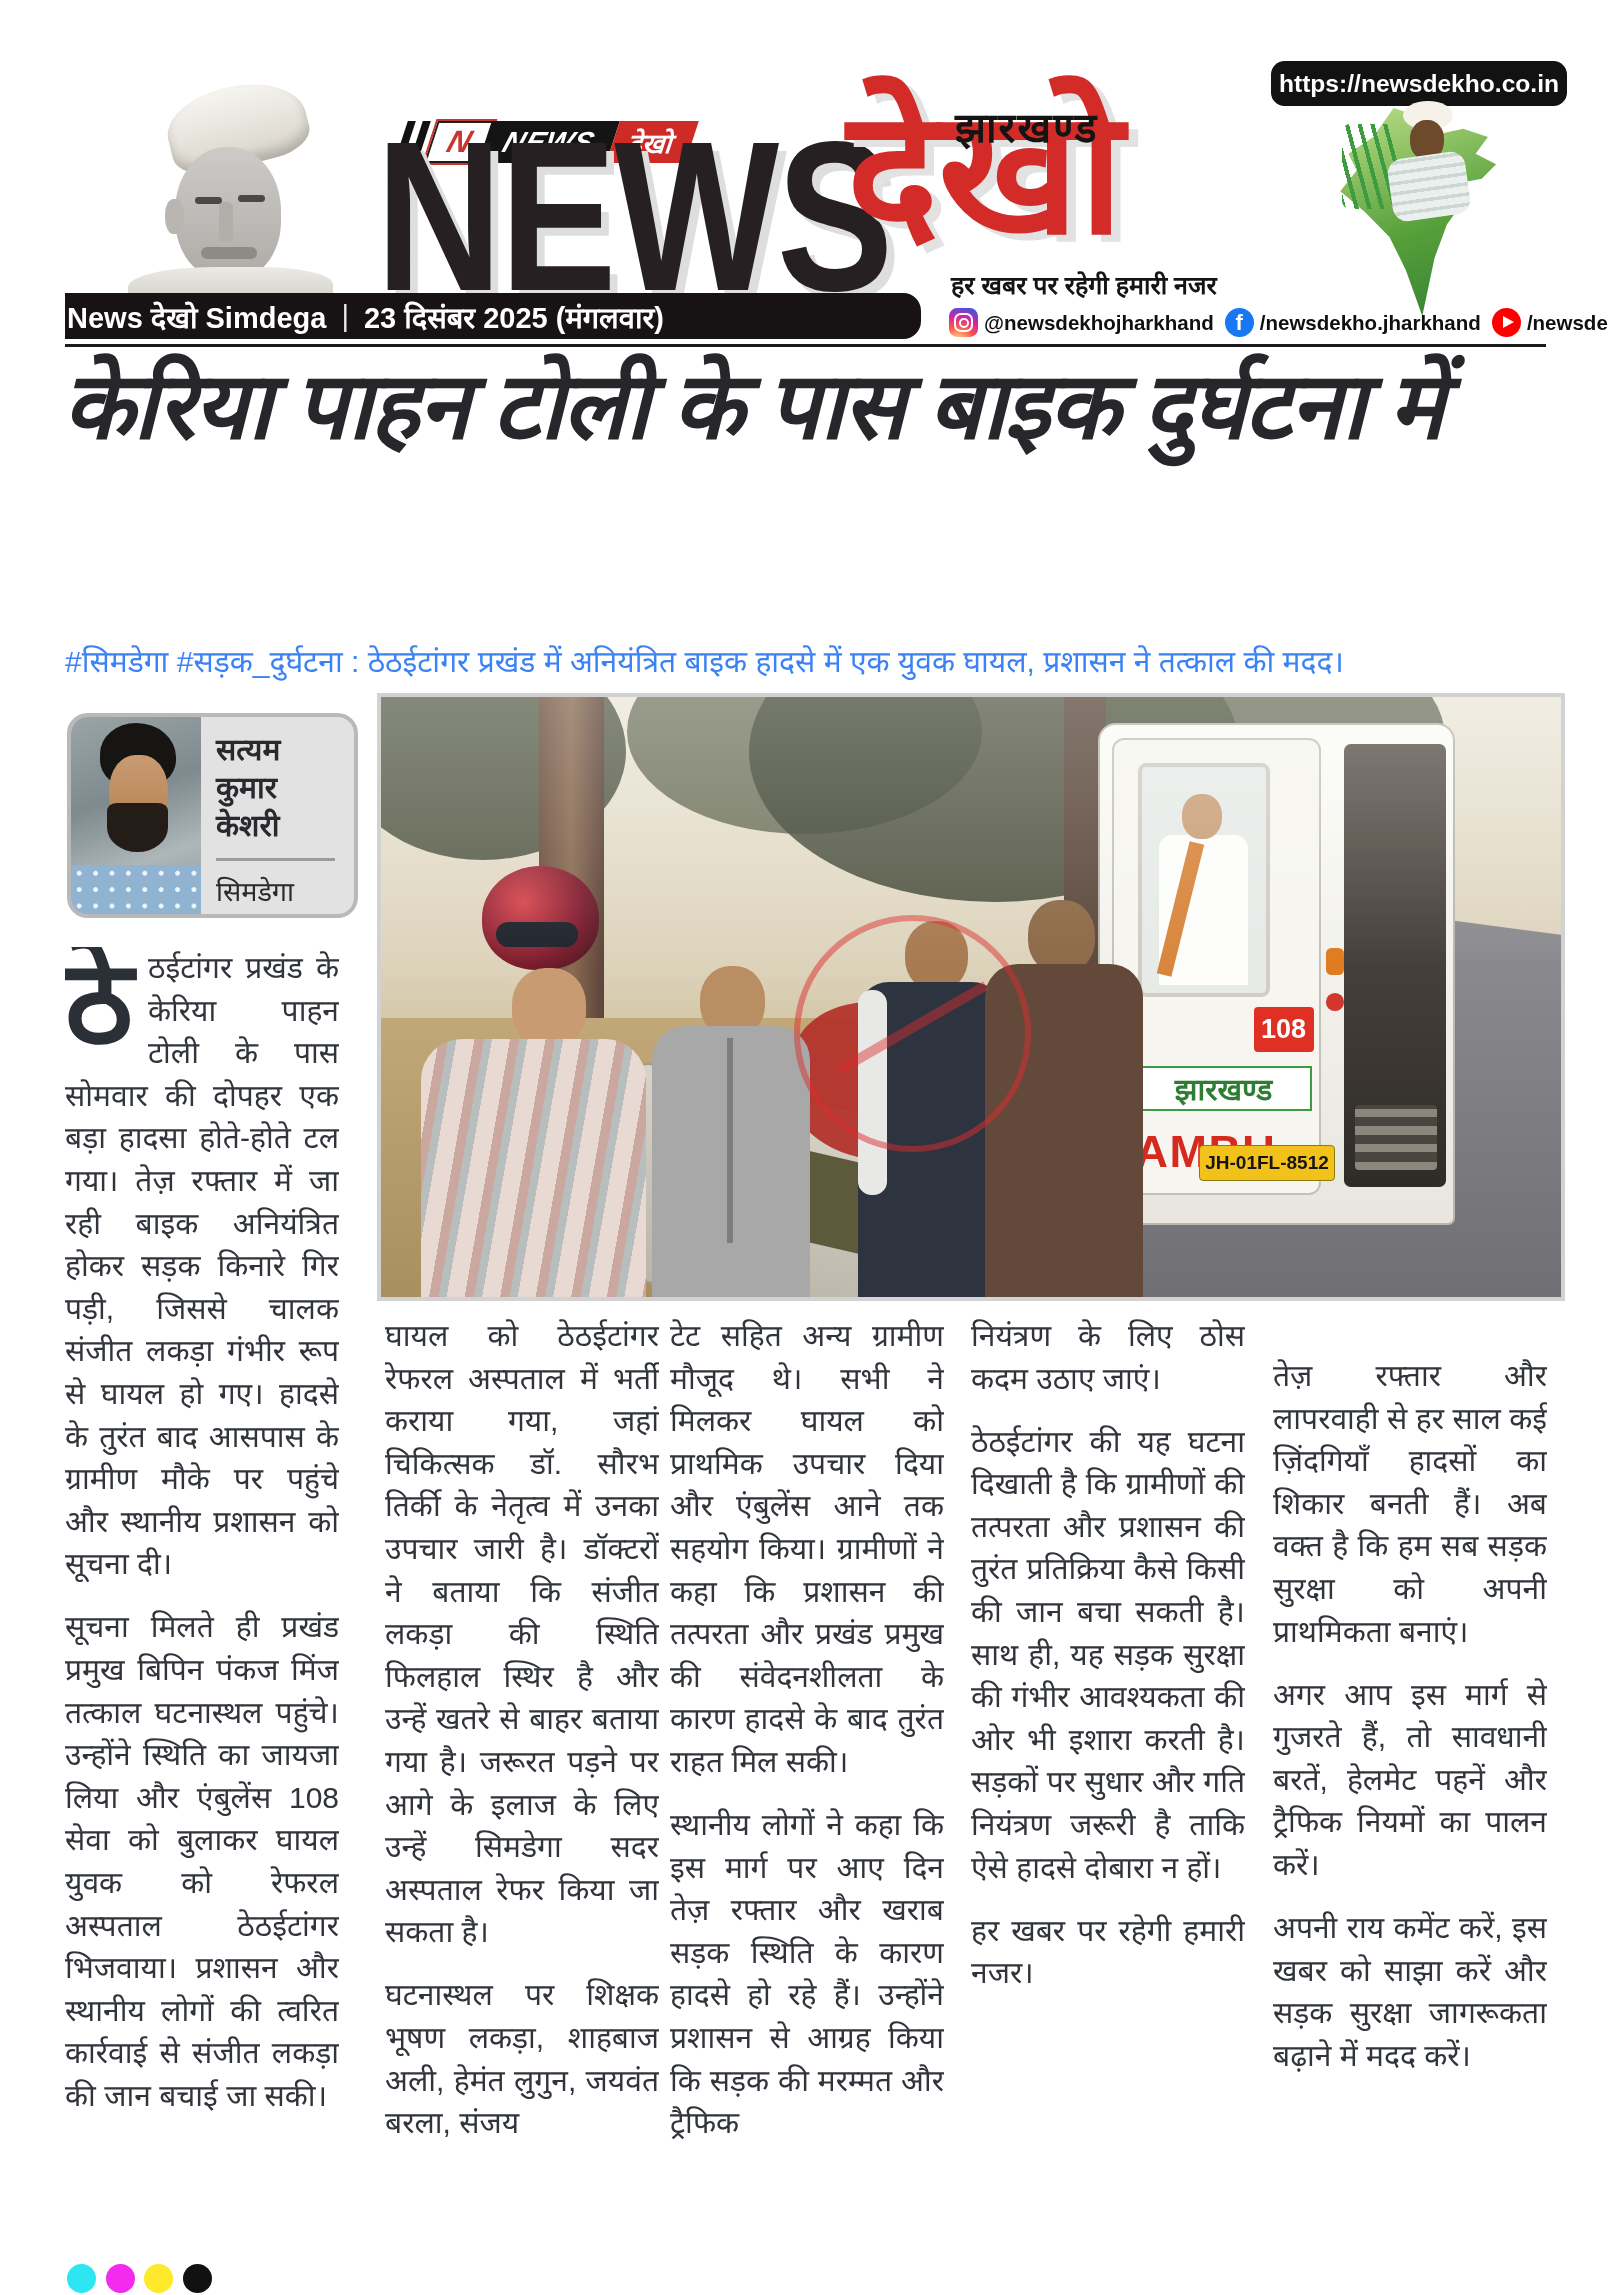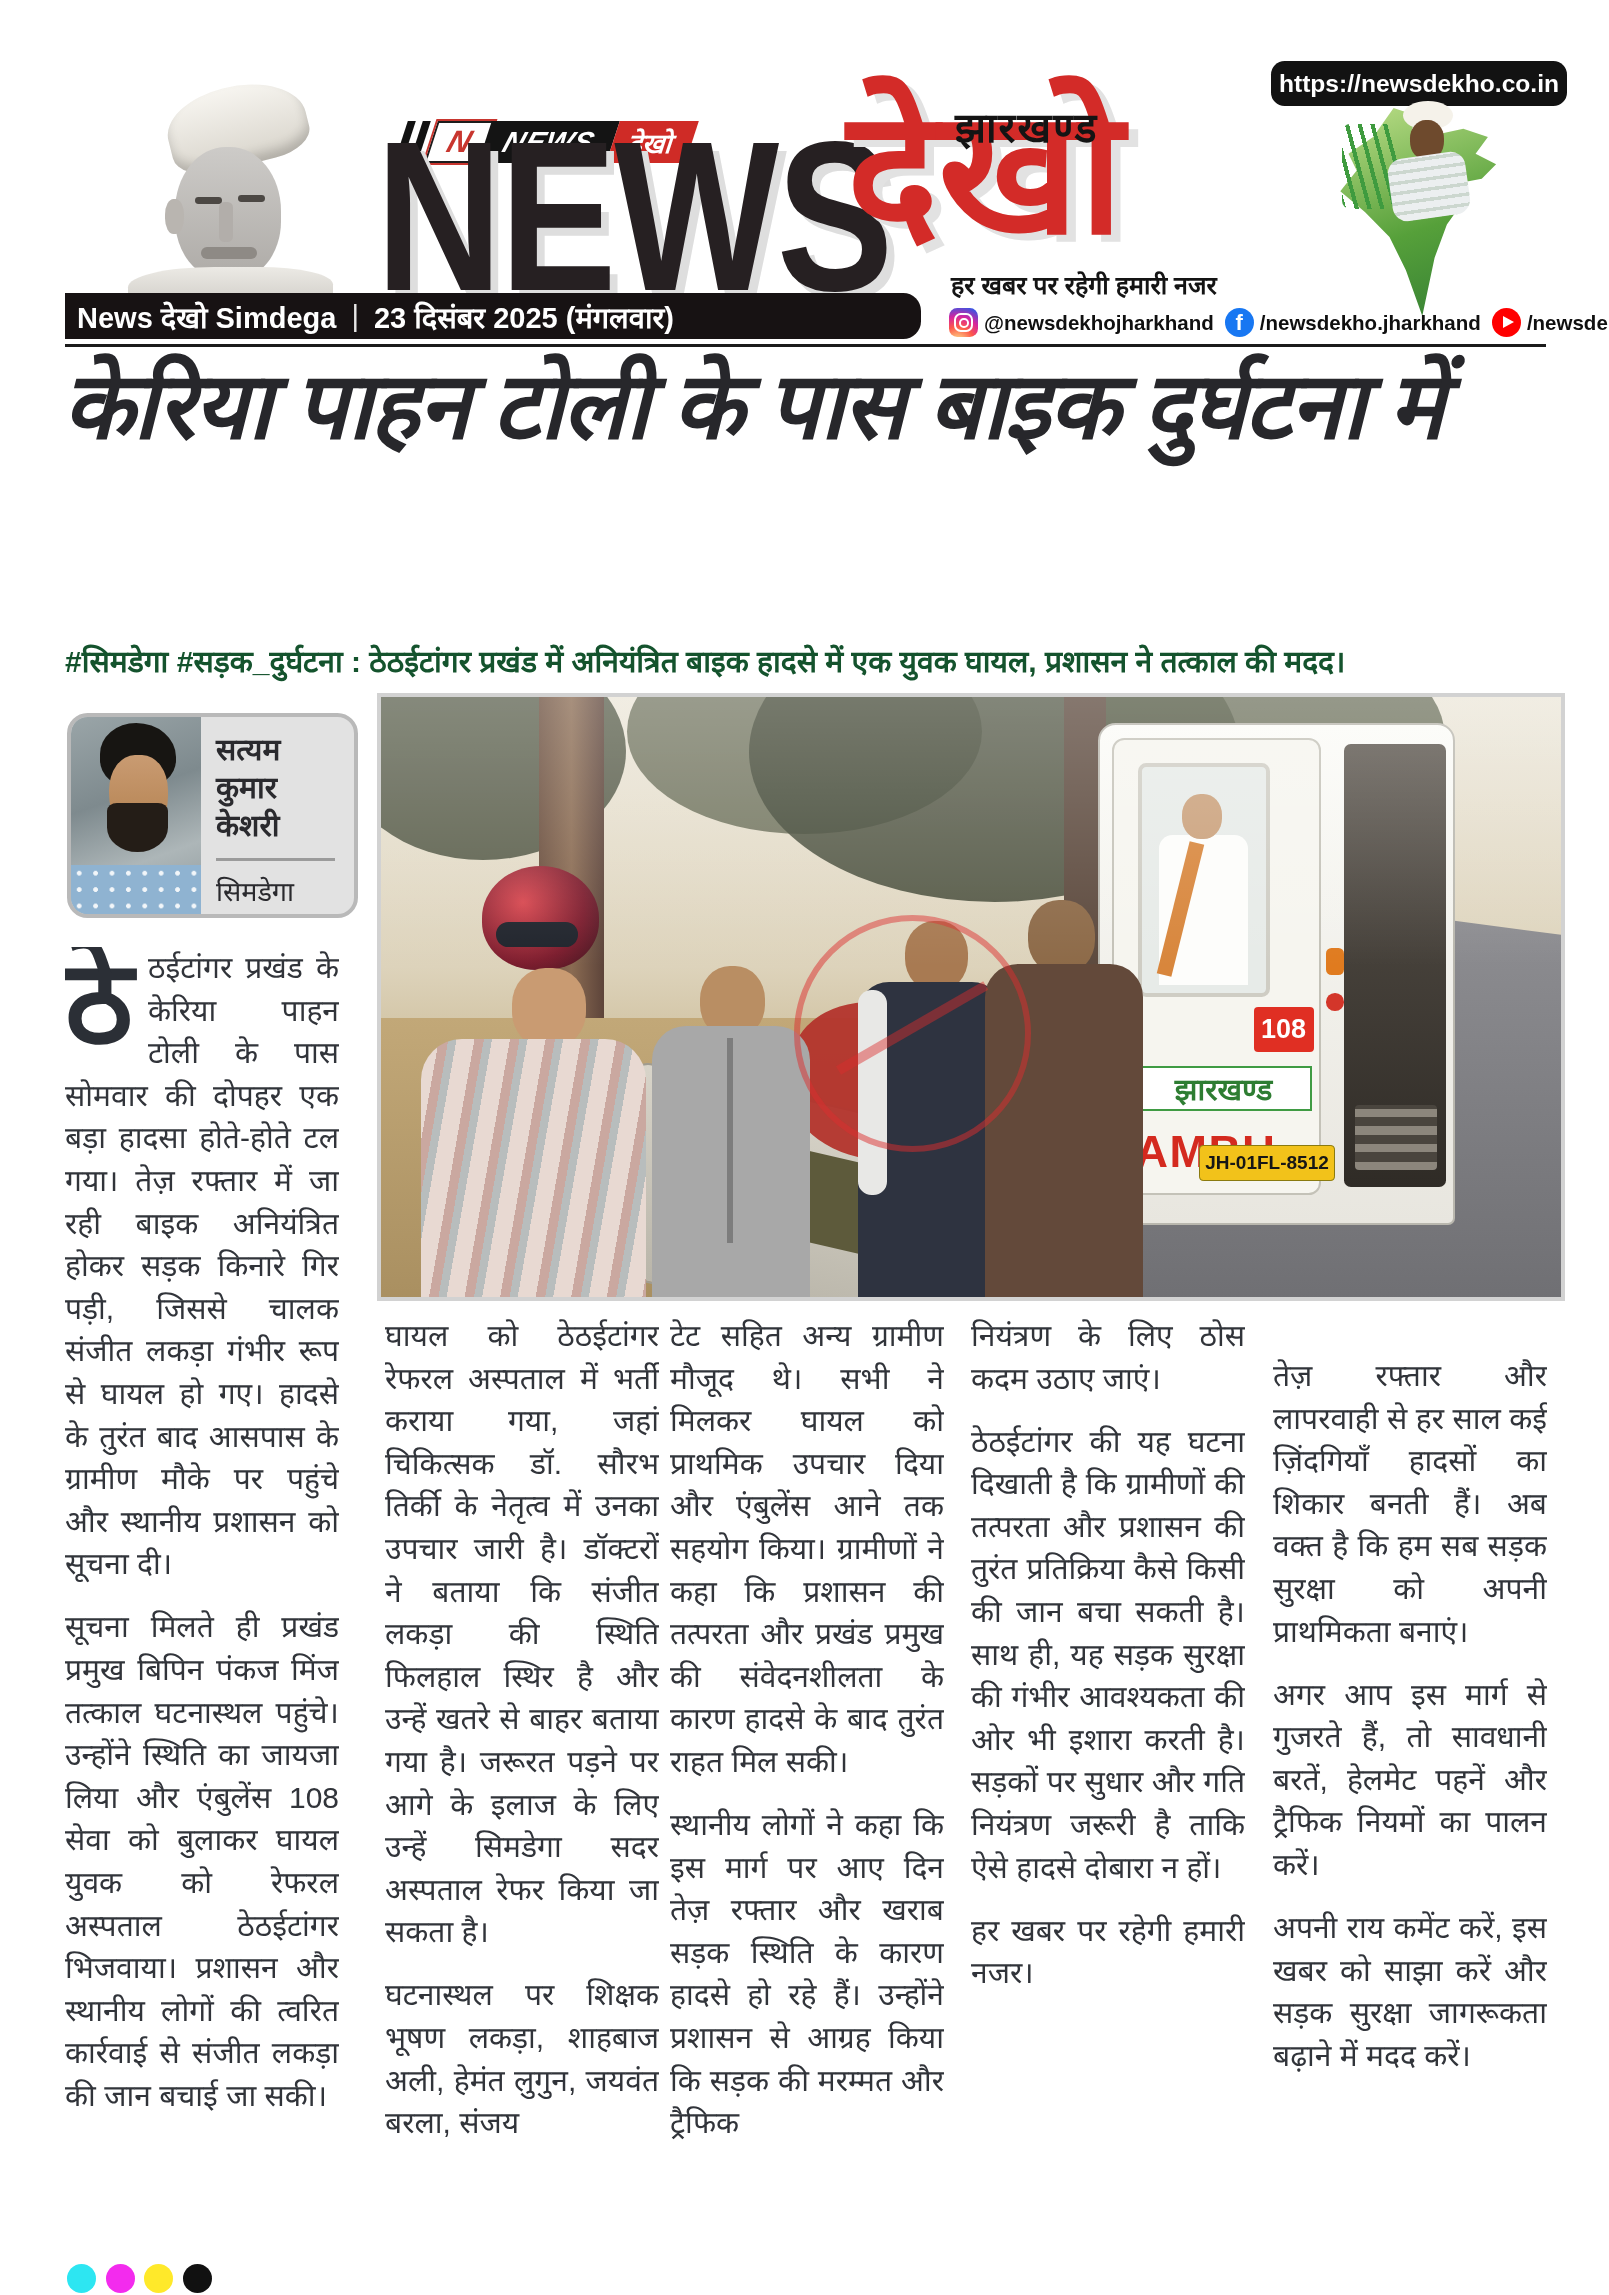--- a/index.html
+++ b/index.html
@@ -34,37 +34,37 @@
 
   
   .url-pill{left:1271px;top:61px;width:296px;height:45px;background:#121212;border-radius:13.6px;color:#fff;font-size:24.6px;font-weight:800;display:flex;align-items:center;justify-content:center;}
   .map{left:1328px;top:108px;width:205px;height:208px;background:linear-gradient(160deg,#bfe08a,#56a03a 55%,#2f7a33);clip-path:polygon(32% 0,44% 4%,41% 10%,52% 13%,66% 10%,78% 14%,72% 22%,82% 27%,75% 34%,64% 36%,66% 45%,58% 56%,52% 72%,46% 100%,38% 78%,30% 62%,18% 50%,6% 40%,14% 30%,10% 22%,22% 14%);}
   .farmer-plants{left:1342px;top:124px;width:55px;height:85px;background:repeating-linear-gradient(75deg,#3f9b3f 0 4.1px,transparent 4.1px 12.3px);border-radius:8.2px;}
   .farmer-turban{left:1403px;top:101px;width:50px;height:29px;background:#f5f2ea;border-radius:50%;}
   .farmer-head{left:1410px;top:120px;width:34px;height:40px;background:#6e4a2d;border-radius:46%;}
   .farmer-shirt{left:1390px;top:155px;width:78px;height:63px;background:repeating-linear-gradient(0deg,#eceff0 0 6.8px,#ccd7cf 6.8px 10.2px);border-radius:15px;transform:rotate(-8deg);}
 
   
-  .edition{left:65px;top:293px;width:856px;height:46px;background:#171213;border-radius:0 17.7px 17.7px 0;color:#fff;display:flex;align-items:center;gap:15px;padding-left:12px;box-sizing:border-box;font-size:29px;font-weight:800;}
+  .edition{left:65px;top:293px;width:856px;height:46px;background:#171213;border-radius:0 17.7px 17.7px 0;color:#fff;display:flex;align-items:center;gap:15px;padding-left:2px;box-sizing:border-box;font-size:29px;font-weight:800;}
   .edition .date{font-weight:600;}
   .edition .sep{font-weight:400;opacity:.9;}
   .social{left:949px;top:306px;height:33px;display:flex;align-items:center;gap:11px;font-size:20.5px;font-weight:800;color:#101010;}
   .s-item{display:flex;align-items:center;gap:6.1px;text-align:right;}
   .sicon{width:29px;height:29px;border-radius:50%;position:relative;flex:0 0 auto;}
   .icon-ig{border-radius:8.2px;background:radial-gradient(circle at 30% 120%,#fdf497 0%,#fd5949 40%,#d6249f 65%,#285aeb 95%);}
   .icon-ig::before{content:"";position:absolute;inset:4.8px;border:2px solid #fff;border-radius:6.8px;}
   .icon-ig::after{content:"";position:absolute;left:10.2px;top:10.2px;width:5.5px;height:5.5px;border:2px solid #fff;border-radius:50%;}
   .icon-fb{background:#1877f2;color:#fff;display:flex;align-items:center;justify-content:center;font-size:22px;font-weight:900;}
   .icon-yt{background:#f00;}
   .icon-yt::before{content:"";position:absolute;left:11px;top:7.5px;border-left:11px solid #fff;border-top:6.8px solid transparent;border-bottom:6.8px solid transparent;}
   .header-rule{left:65px;top:344px;width:1481px;height:2.7px;background:#1b1b1b;}
 
   
   .headline{left:63px;top:346px;width:1494px;font-size:93px;font-weight:800;color:#27272b;line-height:1.3;letter-spacing:-1.4px;font-style:italic;}
-  .subhead{left:65px;top:640px;width:1494px;font-size:30px;font-weight:700;color:#14532d;}
+  .subhead{left:65px;top:640px;width:1494px;font-size:30px;font-weight:400;color:#3b82f6;}
 
   
   .rep-card{left:67px;top:713px;width:291px;height:205px;border:4.8px solid #b9b9b9;border-radius:20.5px;background:#e2e2e2;overflow:hidden;display:flex;box-sizing:border-box;}
   .rep-photo{width:130px;height:100%;position:relative;background:linear-gradient(160deg,#9aa5a8 0%,#7e8a8e 40%,#adb6b8 70%,#8d989b 100%);flex:0 0 auto;}
   .rp-hair{position:absolute;left:29px;top:5.5px;width:76px;height:65px;background:#171512;border-radius:50% 55% 45% 45%;}
   .rp-face{position:absolute;left:38px;top:38px;width:59px;height:80px;background:linear-gradient(#c99b72,#b3814f);border-radius:44% 44% 48% 52%;}
   .rp-beard{position:absolute;left:36px;top:86px;width:61px;height:49px;background:#241d17;border-radius:18% 18% 55% 55%;}
   .rp-shirt{position:absolute;left:0;bottom:0;width:100%;height:49px;background:#8fb3d1;background-image:radial-gradient(#f2f6f9 18%,transparent 22%);background-size:16.4px 16.4px;}
   .rep-meta{flex:1;padding:13.6px 13.6px 0 15px;}
   .rep-name{font-size:30px;font-weight:800;color:#2a2a2e;line-height:1.28;}

